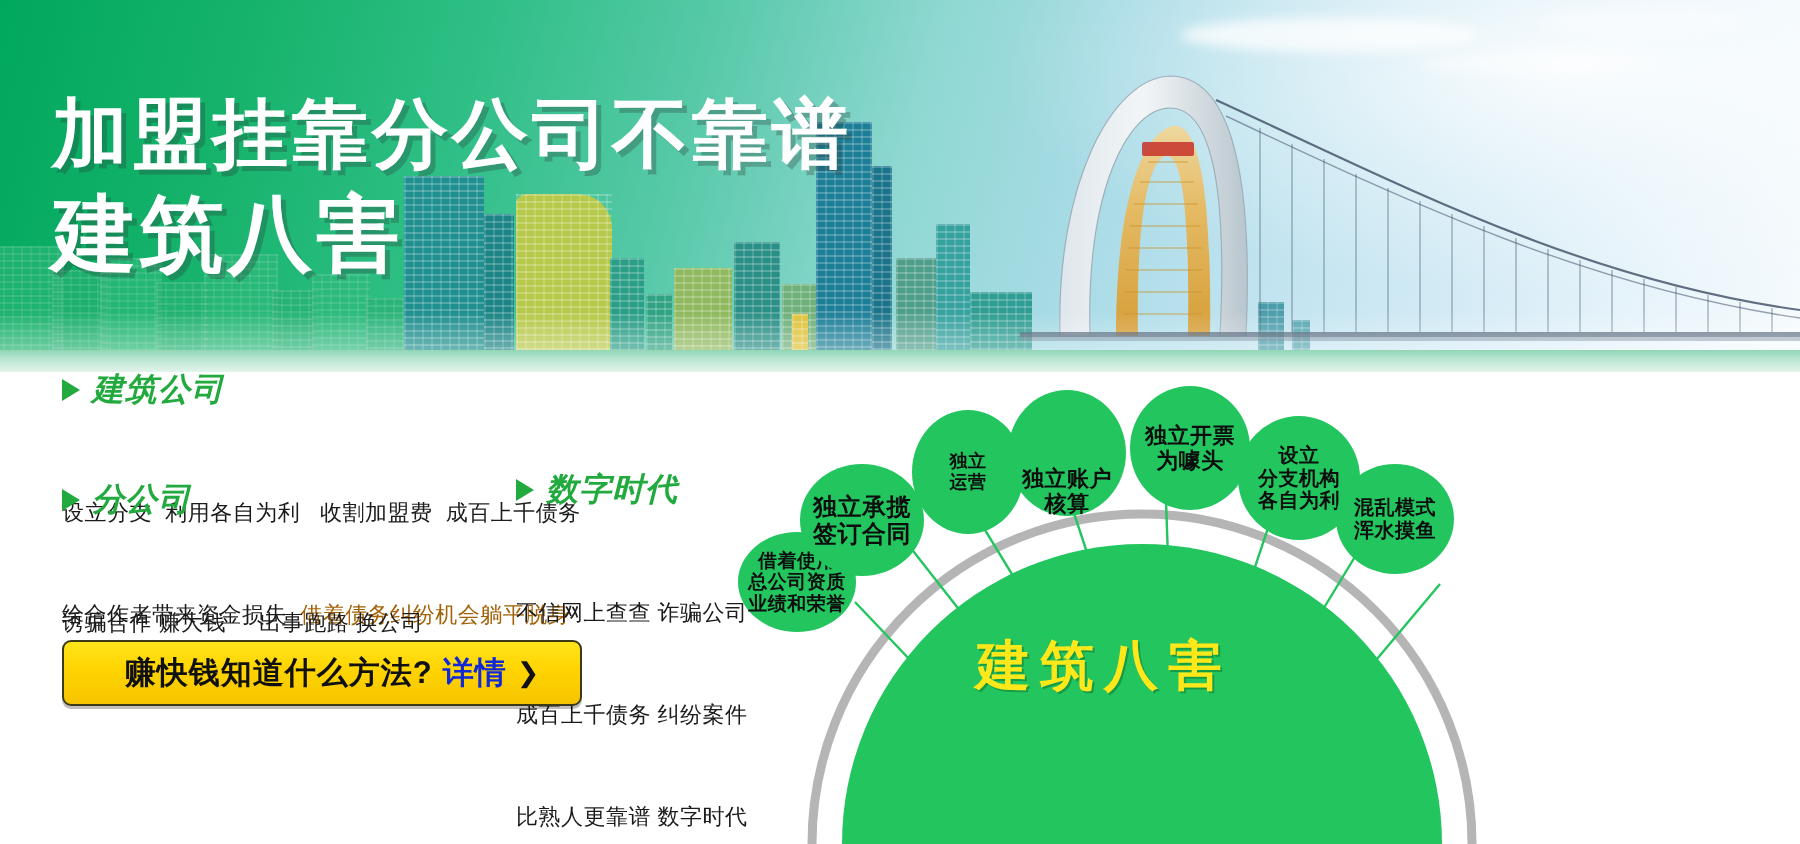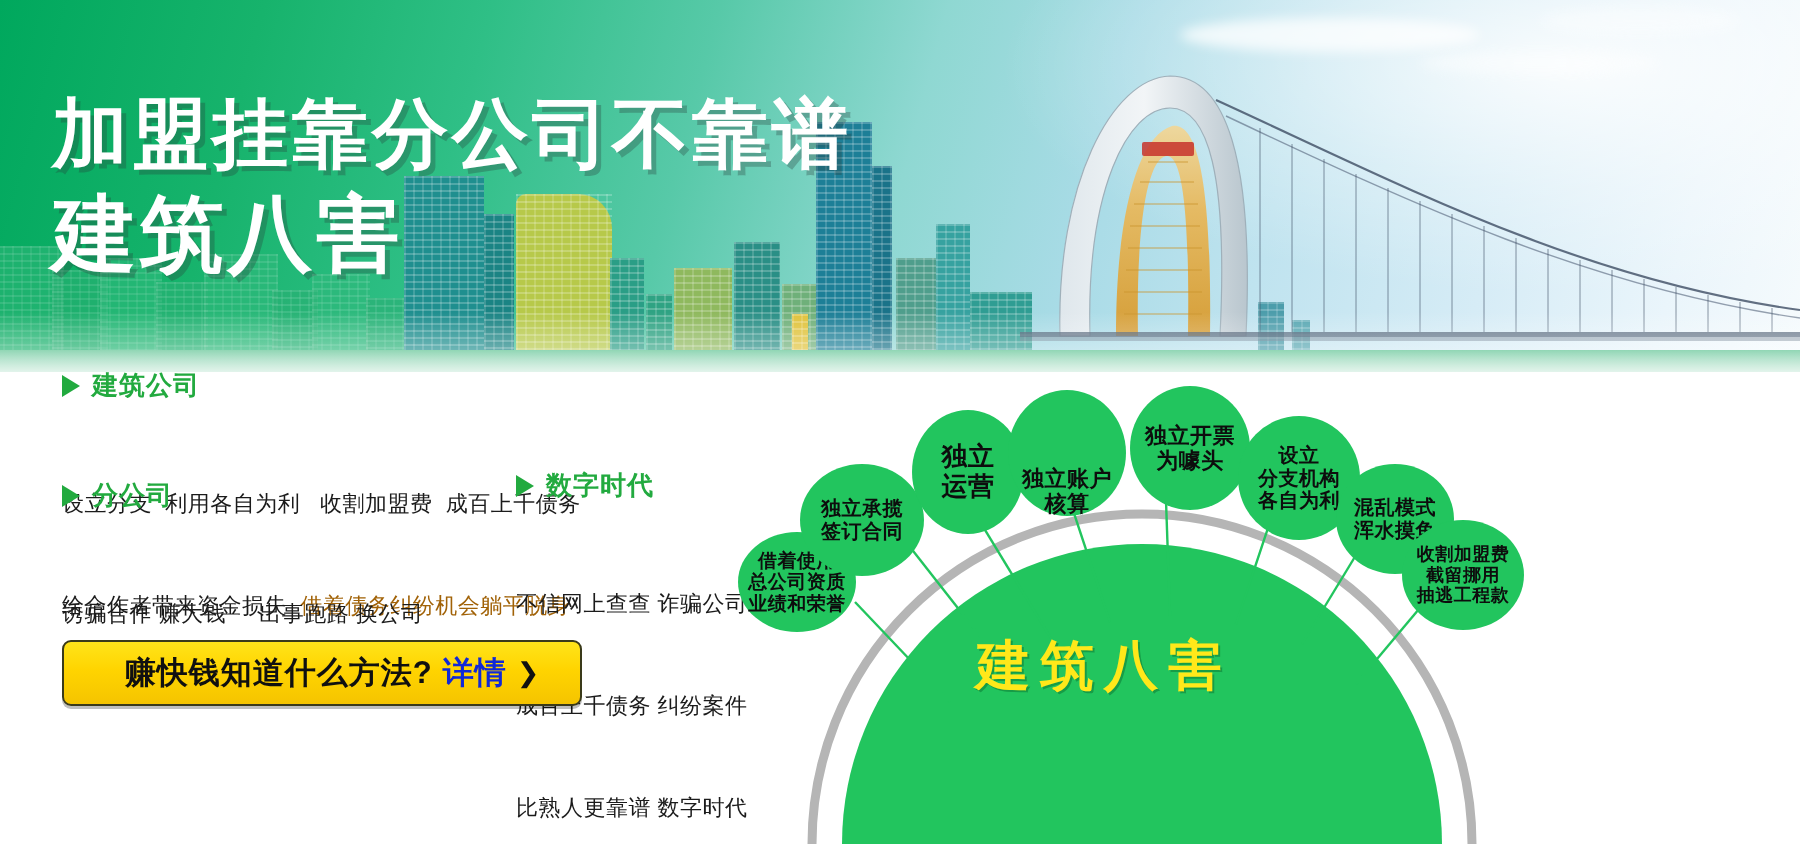--- a/index.html
+++ b/index.html
@@ -32,21 +32,21 @@
           text-shadow:5px 5px 0 rgba(40,60,55,.30);
           font-family:"Liberation Sans","DejaVu Sans",sans-serif;margin-top:36px;}
   .h1{font-size:76px;}
   .h2{font-size:84px;margin-top:20px;}
 
   
   .left{position:absolute;left:0;top:372px;width:790px;height:472px;}
   .sec{position:absolute;}
   .sec-head{display:flex;align-items:center;gap:12px;}
   .tri{width:0;height:0;border-left:18px solid #22aa3f;border-top:11px solid transparent;border-bottom:11px solid transparent;}
-  .sec-title{color:#22aa3f;font-size:26px;font-weight:700;letter-spacing:1px;}
+  .sec-title{color:#22aa3f;font-size:32px;font-weight:700;letter-spacing:1px;font-style:italic;}
   .sec-body{margin-top:16px;color:#1b1b1b;font-size:22px;line-height:34px;letter-spacing:.5px;white-space:pre;}
   .grn{color:#a16207;}
 
   .cta{position:absolute;left:62px;top:268px;width:516px;height:62px;border-radius:9px;
        background:linear-gradient(to bottom,#ffe41a 0%,#ffd400 45%,#f5c400 100%);
        border:2px solid #3a3a1a;box-shadow:0 3px 0 rgba(0,0,0,.25);
        display:flex;align-items:center;justify-content:center;gap:10px;cursor:pointer;}
   .cta-main{font-size:31px;font-weight:700;color:#101010;letter-spacing:1px;margin-left:20px;}
   .cta-link{font-size:31px;font-weight:700;color:#1028d8;letter-spacing:1px;}
   .cta-chev{font-size:27px;color:#101010;font-weight:400;}
@@ -283,28 +283,28 @@
     </svg>
 
     <div class="bubble" style="left:-52px;top:160px;width:118px;height:100px;font-size:19px;">
       <span>
         <span>借着使用</span><br>
         <span>总公司资质</span><br>
         <span>业绩和荣誉</span>
       </span>
     </div>
 
-    <div class="bubble" style="left:10px;top:92px;width:124px;height:112px;font-size:20px;">
+    <div class="bubble" style="left:10px;top:92px;width:124px;height:112px;font-size:24px;">
       <span>
         <span>独立承揽</span><br>
         <span>签订合同</span>
       </span>
     </div>
 
-    <div class="bubble" style="left:122px;top:38px;width:112px;height:124px;font-size:26px;">
+    <div class="bubble" style="left:122px;top:38px;width:112px;height:124px;font-size:18px;">
       <span>
         <span>独立</span><br>
         <span>运营</span>
       </span>
     </div>
 
     <div class="bubble" style="left:218px;top:18px;width:118px;height:126px;font-size:22px;align-items:flex-end;">
       <span>
         <span>独立账户</span><br>
         <span>核算</span>
@@ -326,24 +326,17 @@
       </span>
     </div>
 
     <div class="bubble" style="left:546px;top:92px;width:118px;height:110px;font-size:20px;">
       <span>
         <span>混乱模式</span><br>
         <span>浑水摸鱼</span>
       </span>
     </div>
 
-    <div class="bubble" style="left:612px;top:148px;width:122px;height:110px;font-size:18px;">
-      <span>
-        <span>收割加盟费</span><br>
-        <span>截留挪用</span><br>
-        <span>抽逃工程款</span>
-      </span>
-    </div>
 
     <div class="dome-label" style="left:186px;top:258px;">建筑八害</div>
   </div>
 
 </div>
 
 </body></html>

